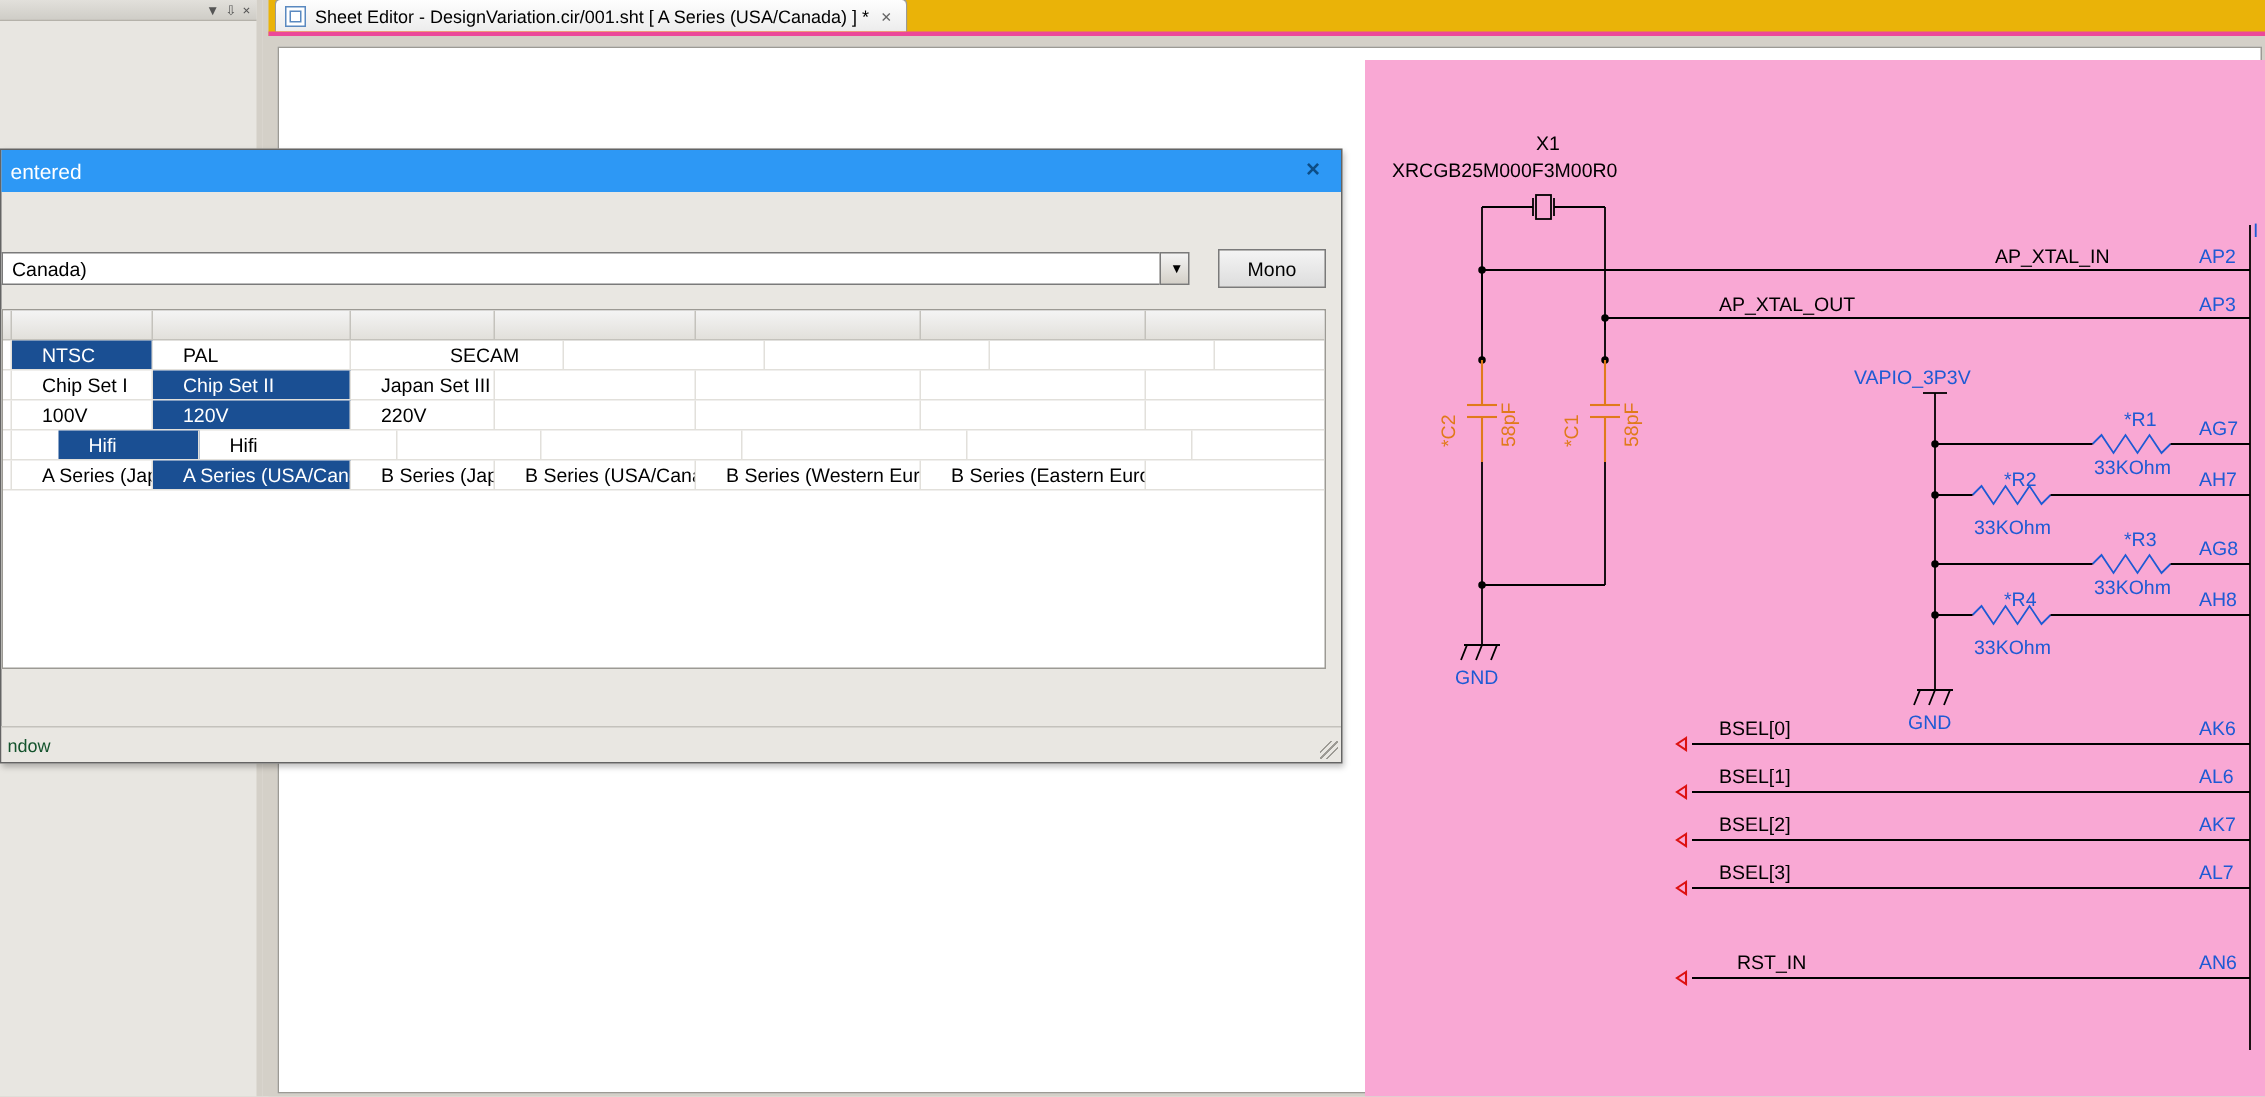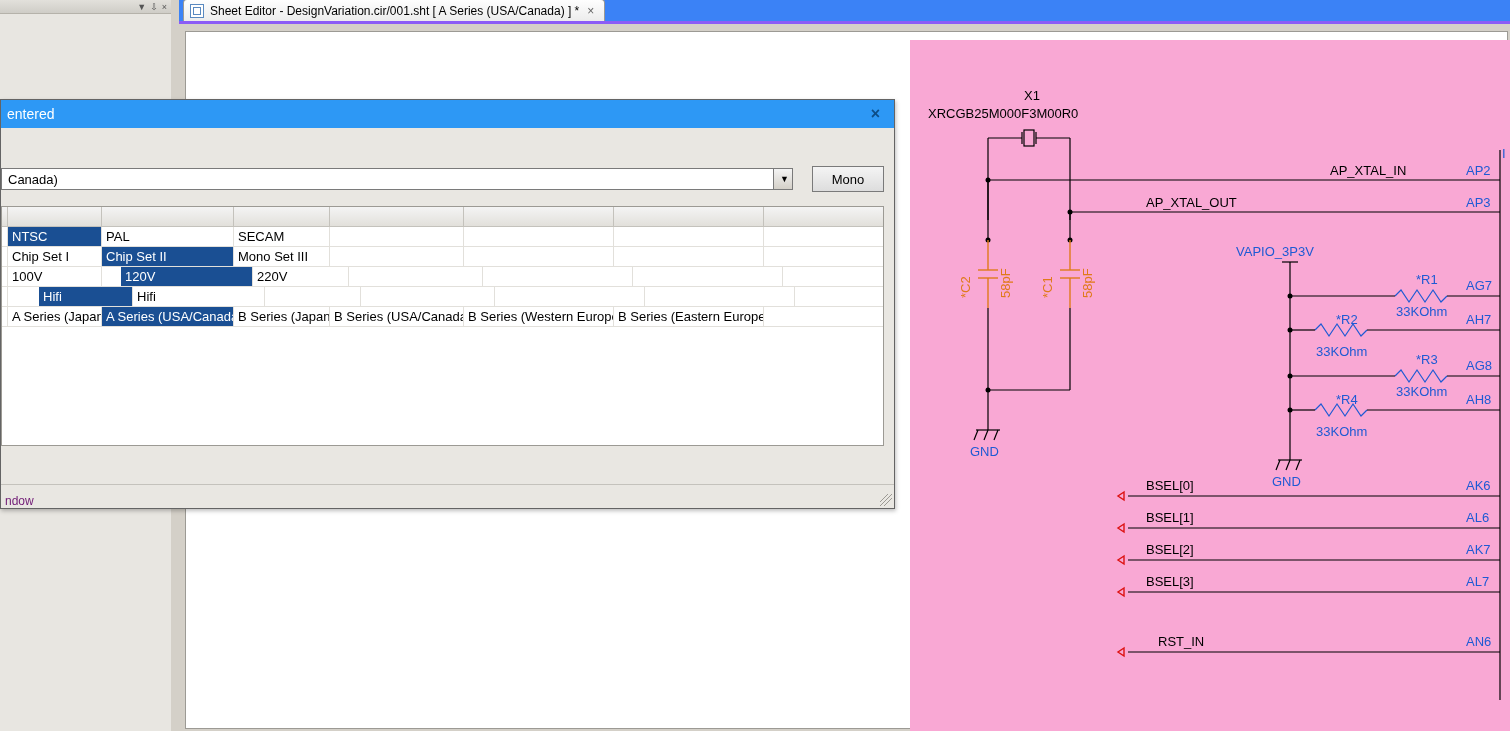--- a/index.html
+++ b/index.html
@@ -44,23 +44,23 @@
   .tree .sel {
     background: #d9d9d9;
     border: 1px dotted #000;
     border-radius:1px;
   }
 
   
   .tabstrip {
     position: absolute;
     left: 179px; top: 0; right: 0; height: 24px;
-    background: #3b82f6;
+    background: #eab308;
     display: flex; align-items: flex-end;
-    border-bottom: 3px solid #8b5cf6;
+    border-bottom: 3px solid #ec4899;
     padding-left: 4px;
   }
   .doc-tab {
     background: linear-gradient(#fefefe,#ececec);
     border: 1px solid #9c9a94;
     border-bottom: none;
     border-top-left-radius: 4px;
     border-top-right-radius: 4px;
     padding: 3px 8px 3px 6px;
     display: flex; align-items: center;
@@ -161,34 +161,34 @@
     flex:0 0 auto;
   }
   .grid .hdr-cell.tiny { width:6px; flex:0 0 6px; }
   .grid .row {
     display:flex; height:20px;
     border-bottom:1px solid #e2e0db;
     font-size:13px;
   }
   .grid .cell {
     border-right:1px solid #e2e0db;
-    padding: 2px 4px;
+    padding: 2px 20px;
     white-space:nowrap; overflow:hidden;
     flex:0 0 auto;
   }
   .grid .cell.tiny { width:6px; flex:0 0 6px; padding:0; }
 
   .grid .sel {
     background:#1a4f93;
     color:#fff;
   }
   .dialog-footer {
     height:24px; border-top:1px solid #c4c2bc;
-    display:flex; align-items:flex-end; padding-left:4px;
-    font-size:12px; color:#701a75;
+    display:flex; align-items:center; padding-left:4px;
+    font-size:12px; color:#14532d;
     background:#e9e7e2;
     position:relative;
   }
   .dialog-footer::after{
     content:""; position:absolute; right:2px; bottom:2px;
     width:12px; height:12px;
     background:
       linear-gradient(135deg, transparent 0 5px, #9c9a94 5px 6px, transparent 6px 8px, #9c9a94 8px 9px, transparent 9px 11px, #9c9a94 11px 12px, transparent 12px);
   }
 
@@ -246,38 +246,38 @@
         <div class="hdr-cell" style="width:96px"></div>
         <div class="hdr-cell" style="width:134px"></div>
         <div class="hdr-cell" style="width:150px"></div>
         <div class="hdr-cell" style="width:150px"></div>
       </div>
       <div id="grid-rows">
           <div class="row">
             <div class="cell tiny"></div>
             <div class="cell sel" style="width: 94px;">NTSC</div>
             <div class="cell" style="width: 132px;">PAL</div>
-            <div class="cell" style="width: 96px;">SECAM</div>
+            <div class="cell" style="width: 96px; margin-left: 46px;">SECAM</div>
             <div class="cell" style="width: 134px;"></div>
             <div class="cell" style="width: 150px;"></div>
             <div class="cell" style="width: 150px;"></div>
           </div>
           <div class="row">
             <div class="cell tiny"></div>
             <div class="cell" style="width: 94px;">Chip Set I</div>
             <div class="cell sel" style="width: 132px;">Chip Set II</div>
-            <div class="cell" style="width: 96px;">Mono Set III</div>
+            <div class="cell" style="width: 96px;">Japan Set III</div>
             <div class="cell" style="width: 134px;"></div>
             <div class="cell" style="width: 150px;"></div>
             <div class="cell" style="width: 150px;"></div>
           </div>
           <div class="row">
             <div class="cell tiny"></div>
             <div class="cell" style="width: 94px;">100V</div>
-            <div class="cell sel" style="width: 132px; margin-left: 19px;">120V</div>
+            <div class="cell sel" style="width: 132px;">120V</div>
             <div class="cell" style="width: 96px;">220V</div>
             <div class="cell" style="width: 134px;"></div>
             <div class="cell" style="width: 150px;"></div>
             <div class="cell" style="width: 150px;"></div>
           </div>
           <div class="row">
             <div class="cell tiny"></div>
             <div class="cell sel" style="width: 94px; margin-left: 31px;">Hifi</div>
             <div class="cell" style="width: 132px;">Hifi</div>
             <div class="cell" style="width: 96px;"></div>

